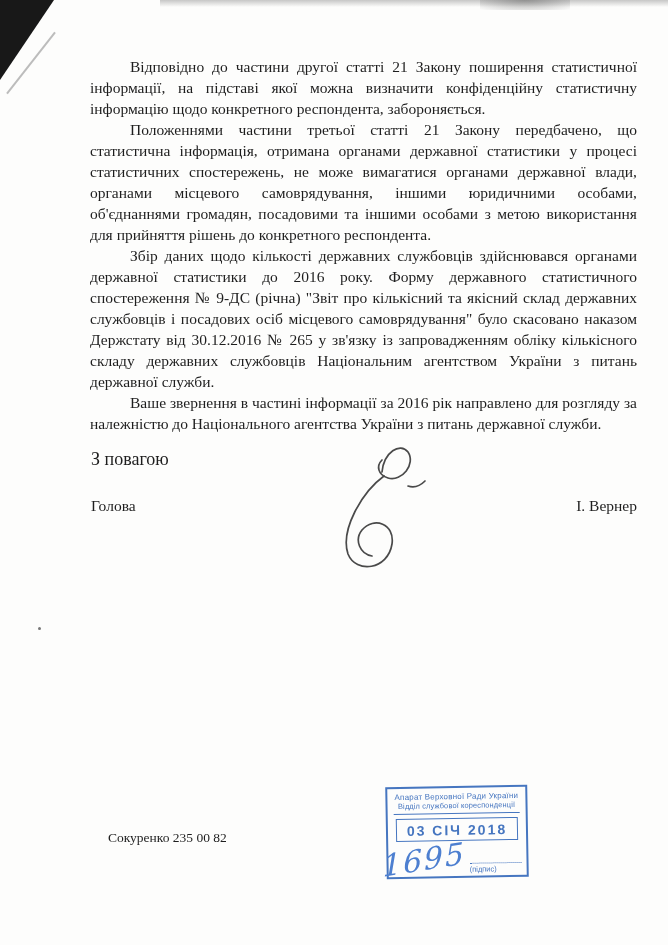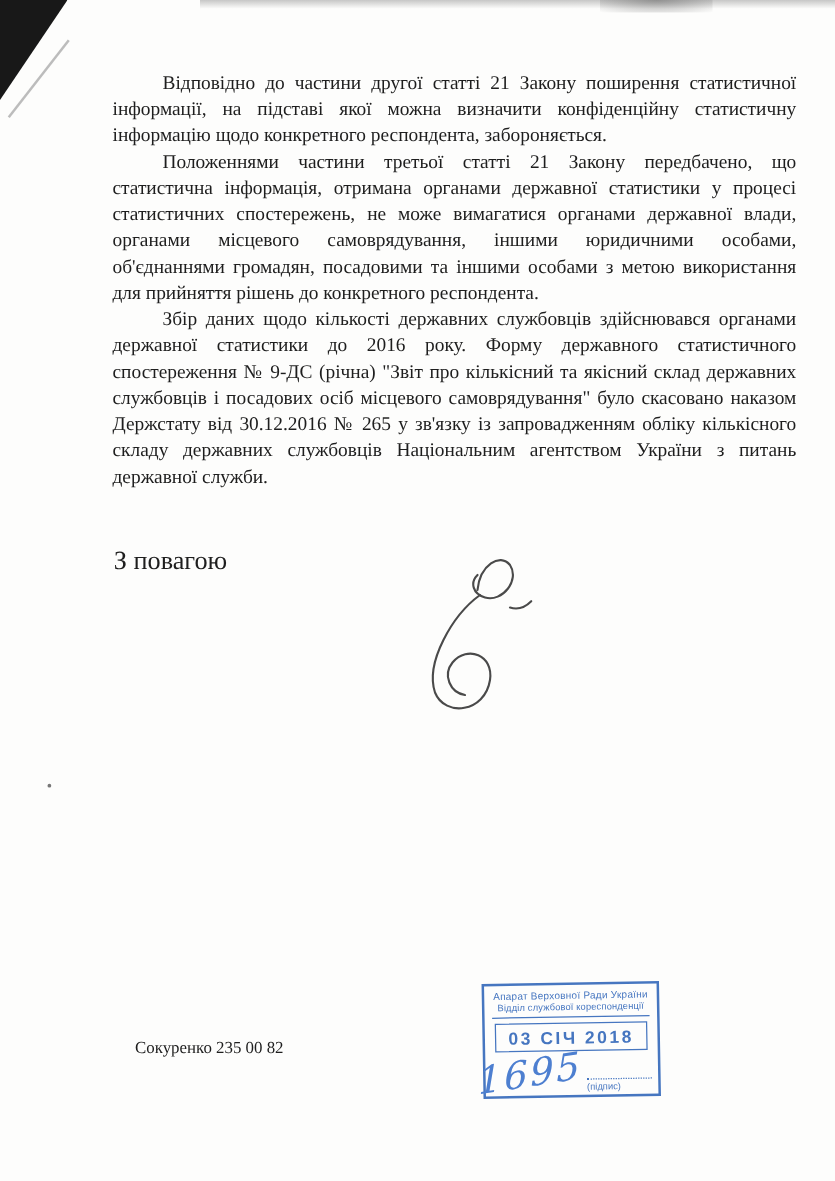--- a/index.html
+++ b/index.html
@@ -39,22 +39,22 @@
   }
 
   
   .content {
     position: absolute; left: 90px; top: 56px; width: 547px;
     font-size: 15.5px; line-height: 21px; text-align: justify;
   }
   .content p { margin: 0; text-indent: 40px; }
 
   .closing {
-    position: absolute; left: 91px; top: 436px;
-    font-size: 21px;
+    position: absolute; left: 91px; top: 449px;
+    font-size: 18px;
   }
   .signer-row {
     position: absolute; left: 91px; top: 497px; width: 546px;
     display: flex; justify-content: space-between;
     font-size: 15.5px;
   }
 
   .signature {
     position: absolute; left: 318px; top: 438px;
     width: 115px; height: 140px;
@@ -117,30 +117,35 @@
   <div class="scan-shadow"></div>
   <div class="scan-smudge"></div>
   <div class="corner-fold"></div>
   <div class="corner-streak"></div>
   <div class="speck"></div>
 
   <div class="content">
     <p>Відповідно до частини другої статті 21 Закону поширення статистичної інформації, на підставі якої можна визначити конфіденційну статистичну інформацію щодо конкретного респондента, забороняється.</p>
     <p>Положеннями частини третьої статті 21 Закону передбачено, що статистична інформація, отримана органами державної статистики у процесі статистичних спостережень, не може вимагатися органами державної влади, органами місцевого самоврядування, іншими юридичними особами, об'єднаннями громадян, посадовими та іншими особами з метою використання для прийняття рішень до конкретного респондента.</p>
     <p>Збір даних щодо кількості державних службовців здійснювався органами державної статистики до 2016 року. Форму державного статистичного спостереження № 9-ДС (річна) "Звіт про кількісний та якісний склад державних службовців і посадових осіб місцевого самоврядування" було скасовано наказом Держстату від 30.12.2016 № 265 у зв'язку із запровадженням обліку кількісного складу державних службовців Національним агентством України з питань державної служби.</p>
+    <p>Ваше звернення в частині інформації за 2016 рік направлено для розгляду за належністю до Національного агентства України з питань державної служби.</p>
   </div>
 
   <div class="closing">З повагою</div>
 
   <svg class="signature" viewBox="0 0 115 140" aria-hidden="true">
     <path d="M 64 34 C 66 14 82 4 90 14 C 98 26 84 44 70 40 C 60 37 58 28 64 22"></path>
     <path d="M 66 38 C 44 54 22 92 30 116 C 38 136 70 132 74 106 C 77 86 56 78 44 92 C 36 102 42 116 54 118"></path>
     <path d="M 90 48 C 96 50 102 48 107 43"></path>
   </svg>
 
+  <div class="signer-row">
+    <span>Голова</span>
+    <span>І. Вернер</span>
+  </div>
 
   <div class="footer-contact">Сокуренко 235 00 82</div>
 
   <div class="stamp">
     <div class="stamp-line1">Апарат Верховної Ради України</div>
     <div class="stamp-line2">Відділ службової кореспонденції</div>
     <div class="stamp-rule"></div>
     <div class="stamp-date-box">03 СІЧ 2018</div>
     <div class="stamp-sign">
       <span class="dotline"></span>

